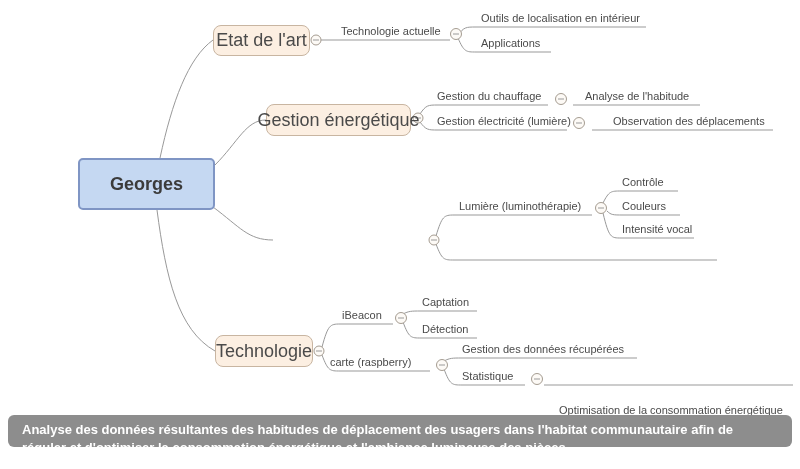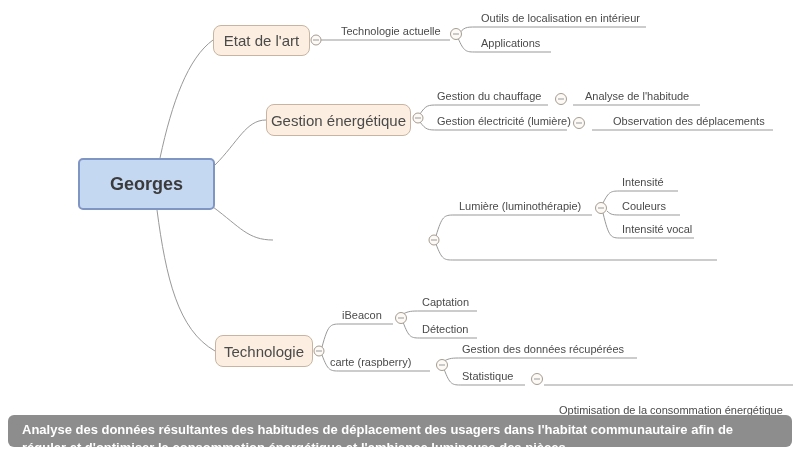--- a/index.html
+++ b/index.html
@@ -10,21 +10,21 @@
   *{margin:0;padding:0;box-sizing:border-box;}
   html,body{background:#ffffff;}
   body{font-family:"Liberation Sans","DejaVu Sans",sans-serif;}
   .canvas{position:relative;width:800px;height:469px;background:#ffffff;overflow:hidden;}
   .wires{position:absolute;left:0;top:0;}
   .wire{stroke:var(--wire);stroke-width:1;fill:none;}
   .toggle-circle{fill:var(--toggle_fill);stroke:var(--toggle_stroke);stroke-width:1;}
   .toggle-minus{stroke:#9a9a9a;stroke-width:1;}
   .boxnode{position:absolute;display:flex;align-items:center;justify-content:center;
     background:var(--node_fill);border:1px solid var(--node_border);border-radius:8px;
-    font-size:15px;color:var(--text);white-space:nowrap;cursor:default;}
+    font-size:18px;color:var(--text);white-space:nowrap;cursor:default;}
   .rootnode{position:absolute;display:flex;align-items:center;justify-content:center;
     background:var(--root_fill);border:2px solid var(--root_border);border-radius:5px;
     font-size:18px;font-weight:bold;color:#3b3b3b;white-space:nowrap;}
   .leaf{position:absolute;font-size:11px;color:var(--text);white-space:nowrap;line-height:13px;}
   .caption{position:absolute;left:8px;top:415px;width:784px;height:32px;
     background:var(--caption_bg);border-radius:6px;color:#ffffff;
     font-size:13px;font-weight:bold;line-height:18px;padding:6px 14px;}
 </style>
 </head>
 <body>
@@ -116,21 +116,21 @@
   <div class="leaf" style="left:341px;top:25px;">Technologie actuelle</div>
   <div class="leaf" style="left:481px;top:12px;">Outils de localisation en intérieur</div>
   <div class="leaf" style="left:481px;top:37px;">Applications</div>
 
   <div class="leaf" style="left:437px;top:90px;">Gestion du chauffage</div>
   <div class="leaf" style="left:585px;top:90px;">Analyse de l'habitude</div>
   <div class="leaf" style="left:437px;top:115px;">Gestion électricité (lumière)</div>
   <div class="leaf" style="left:613px;top:115px;">Observation des déplacements</div>
 
   <div class="leaf" style="left:459px;top:200px;">Lumière (luminothérapie)</div>
-  <div class="leaf" style="left:622px;top:176px;">Intensité</div>
+  <div class="leaf" style="left:622px;top:176px;">Contrôle</div>
   <div class="leaf" style="left:622px;top:200px;">Couleurs</div>
   <div class="leaf" style="left:622px;top:223px;">Intensité vocal</div>
 
   <div class="leaf" style="left:342px;top:309px;">iBeacon</div>
   <div class="leaf" style="left:422px;top:296px;">Captation</div>
   <div class="leaf" style="left:422px;top:323px;">Détection</div>
   <div class="leaf" style="left:330px;top:356px;">carte (raspberry)</div>
   <div class="leaf" style="left:462px;top:343px;">Gestion des données récupérées</div>
   <div class="leaf" style="left:462px;top:370px;">Statistique</div>
   <div class="leaf" style="left:559px;top:360px;margin-top:44px;">Optimisation de la consommation énergétique</div>

